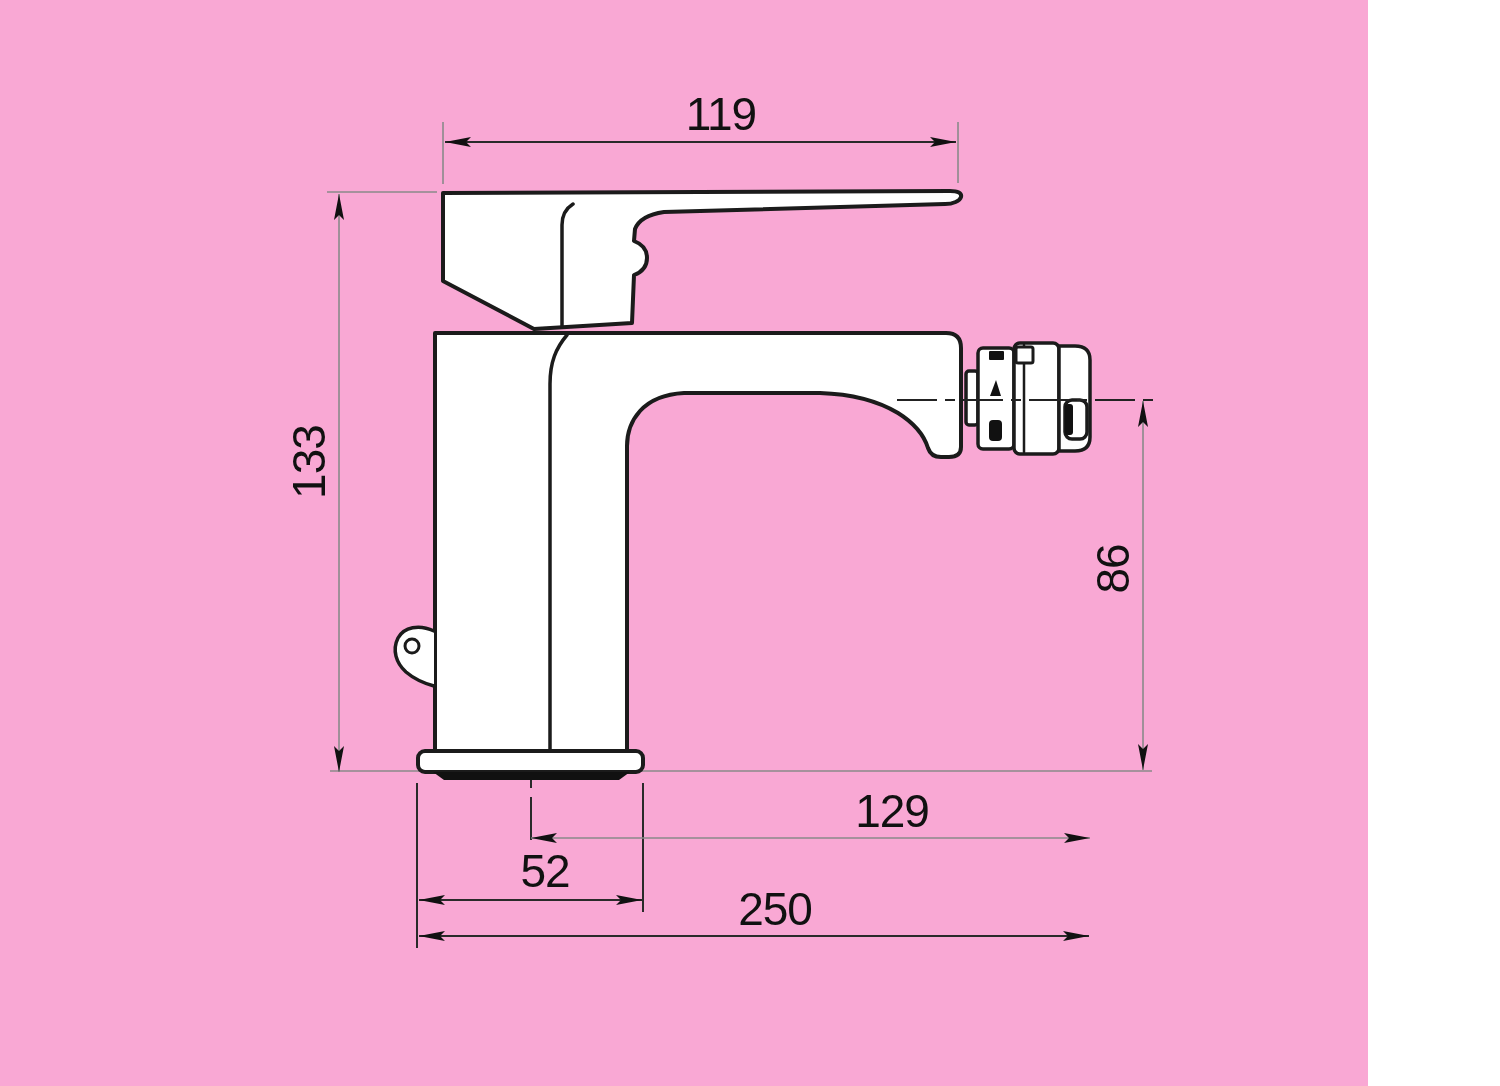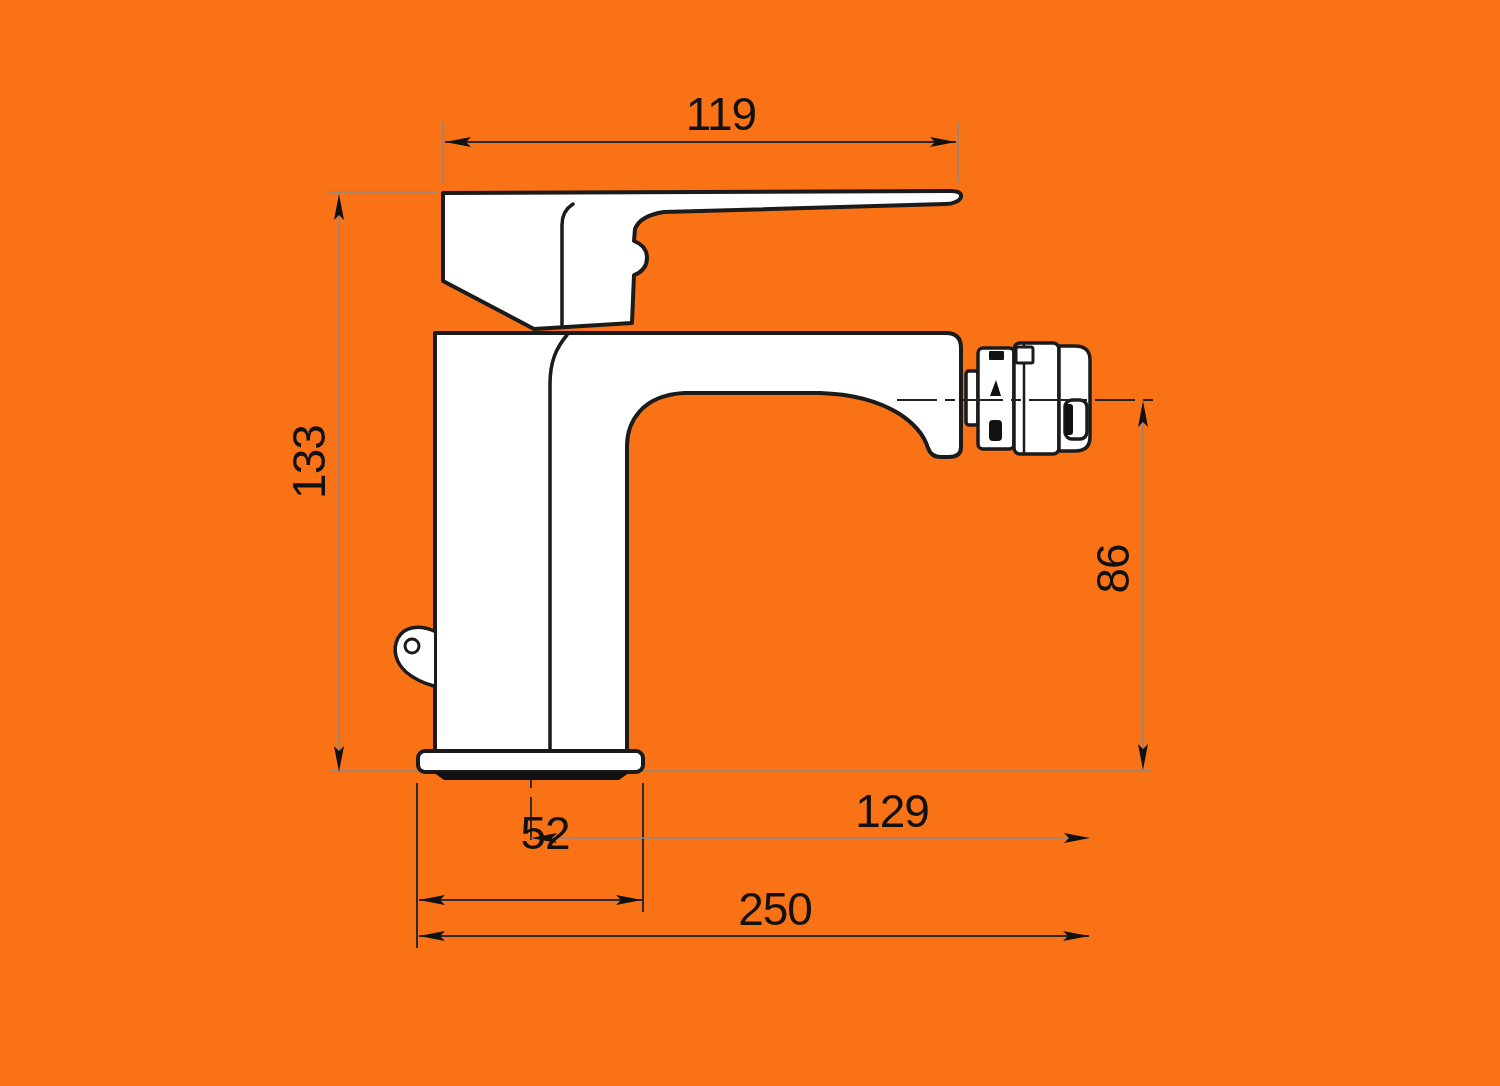--- a/index.html
+++ b/index.html
@@ -2,23 +2,23 @@
 <html><head>
 <meta charset="utf-8">
 <style>
   html, body {
     margin: 0;
     padding: 0;
     background: #ffffff;
   }
   .canvas {
     position: relative;
-    width: 1500px;
+    width: 1368px;
     height: 1086px;
-    background: #f97316;
+    background: #f9a8d4;
     font-family: "Liberation Sans", "DejaVu Sans", sans-serif;
     overflow: hidden;
   }
   .canvas svg {
     position: absolute;
     left: 0;
     top: 0;
   }
   .dim-label {
     position: absolute;
@@ -115,16 +115,16 @@
   </svg>
 
   <div class="dim-label" style="left:721px; top:114px;">119</div>
 
   <div class="dim-label rot" style="left:309px; top:462px;">133</div>
 
   <div class="dim-label rot" style="left:1113px; top:569px;">86</div>
 
   <div class="dim-label" style="left:868px; top:811px;margin-left:24px;">129</div>
 
-  <div class="dim-label" style="left:545px; top:833px;">52</div>
+  <div class="dim-label" style="left:545px; top:871px;">52</div>
 
   <div class="dim-label" style="left:775px; top:909px;">250</div>
 </div>
 
 </body></html>

